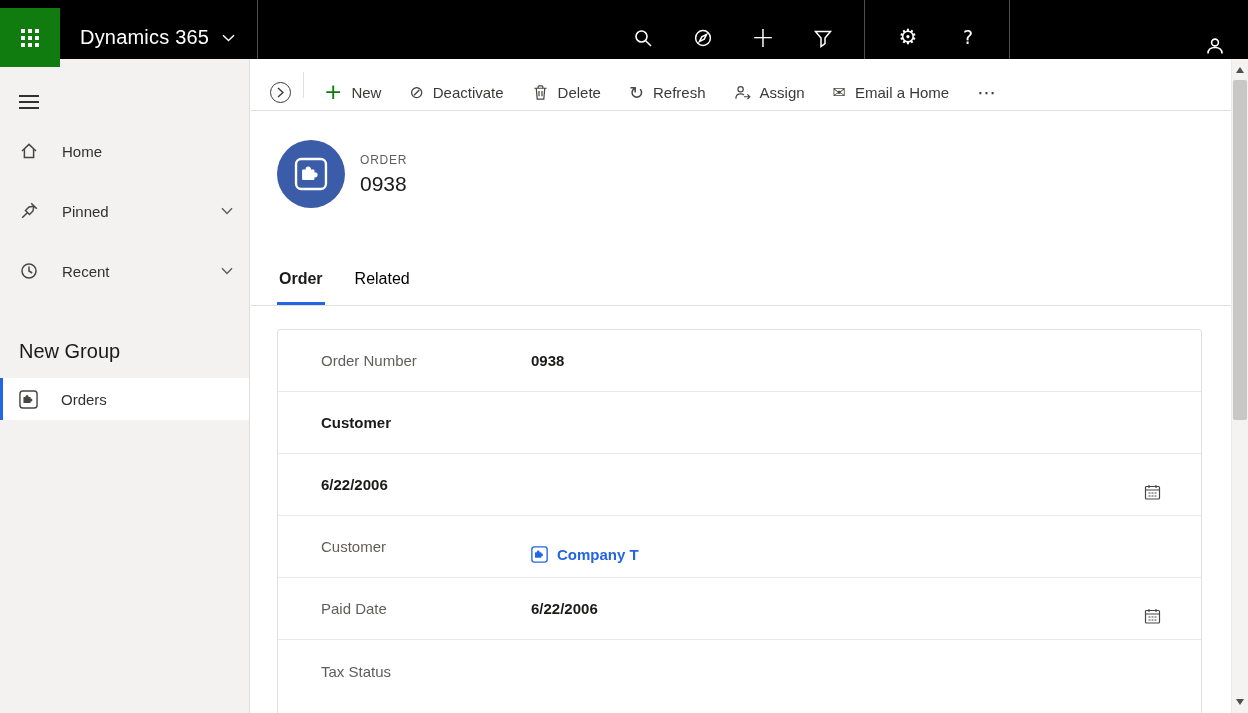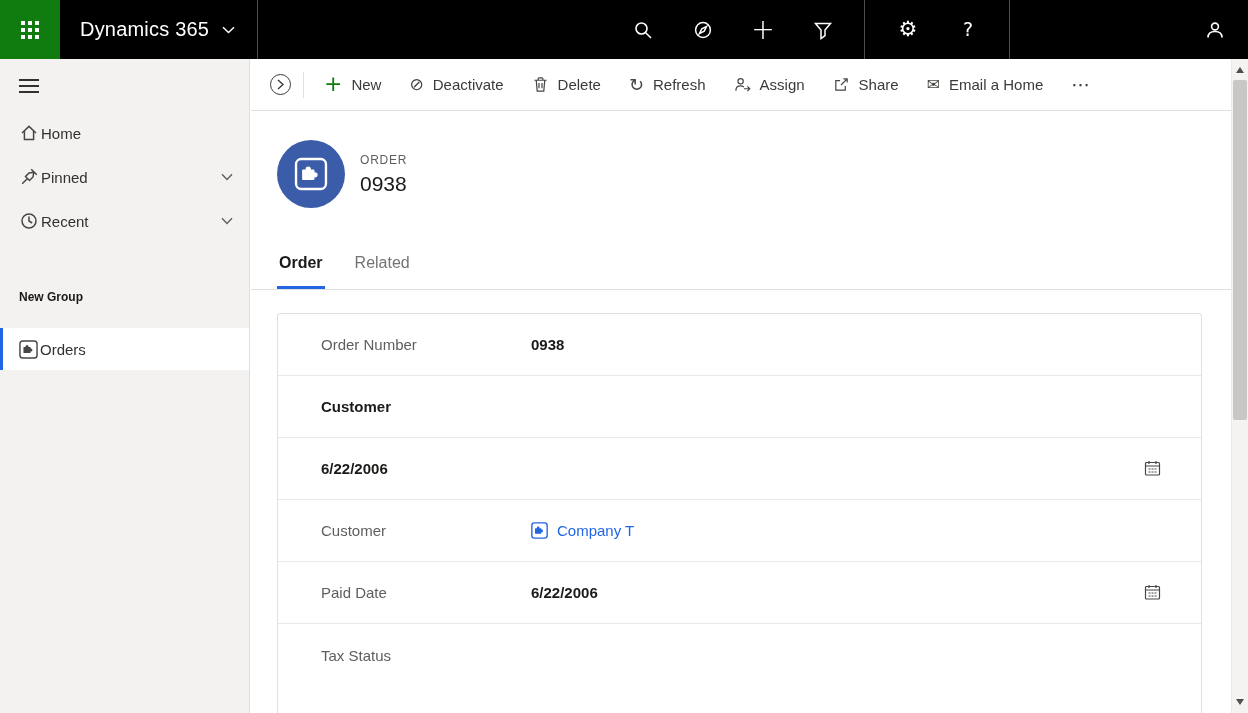--- a/index.html
+++ b/index.html
@@ -1,19 +1,19 @@
 <!DOCTYPE html>
 <html style="--accent: #2266E3; --waffle-green: #107C10; --avatar-blue: #3B5CA8; --plus-green: #0F7B0F;"><head>
 <meta charset="utf-8">
 <title>Dynamics 365</title>
 <style>
   * { margin:0; padding:0; box-sizing:border-box; }
   html,body { width:1248px; height:713px; overflow:hidden; }
   body { font-family:"Liberation Sans","DejaVu Sans",sans-serif; background:#fff; position:relative; color:#323130; }
-  button { font-family:inherit; background:none; border:none; cursor:pointer; color:inherit; }
+  button { font-family:inherit; background:none; border:none; cursor:pointer; color:inherit;margin-top:16px; }
   svg { display:block; }
   .glyph { font-family:"DejaVu Sans",sans-serif; line-height:1; }
 
   
   .topbar { position:absolute; top:0; left:0; width:100%; height:59px; background:#000; display:flex; align-items:center; color:#fff; z-index:10; }
   .waffle-btn { width:60px; height:59px; background:var(--waffle-green,#107C10); display:flex; align-items:center; justify-content:center; flex:none; }
   .app-switcher { display:flex; align-items:center; gap:13px; padding:0 22px 0 20px; height:59px; color:#fff; font-size:20px; letter-spacing:.2px; }
   .tb-divider { width:1px; height:59px; background:#4d4d4d; flex:none; }
   .tb-center { position:absolute; left:618px; top:0; height:59px; display:flex; align-items:center; }
   .tb-iconbtn { width:50px; height:59px; display:flex; align-items:center; justify-content:center; color:#fff; margin-left:10px; }
@@ -23,25 +23,25 @@
   .plus-top { font-size:28px; font-weight:300; }
   .gear { font-size:21px; }
   .help { font-size:19px; }
   .tb-user { position:absolute; right:8px; top:0; width:50px; height:59px; display:flex; align-items:center; justify-content:center; color:#fff; }
 
   
   .sidebar { position:absolute; top:59px; left:0; width:250px; bottom:0; background:#f3f2f1; border-right:1px solid #e1dfdd; }
   .hamburger { padding:20px 0 0 19px; display:block; }
   .hb span { display:block; width:20px; height:2px; background:#323130; margin-bottom:4px; }
   .nav-list { margin-top:14px; }
-  .nav-item { width:100%; height:44px; display:flex; align-items:center; padding:0 16px 0 19px; gap:2px; font-size:15px; color:#323130; text-align:left; }
+  .nav-item { width:100%; height:44px; display:flex; align-items:center; padding:0 16px 0 19px; gap:23px; font-size:15px; color:#323130; text-align:left; }
   .nav-item .nav-icon { color:#484644; flex:none; }
   .nav-label { flex:1; }
   .nav-chev { color:#605e5c; flex:none; }
-  .group-label { margin-top:47px; padding-left:19px; font-size:12px; font-weight:700; color:#1b1a19; height:20px; }
+  .group-label { margin-top:47px; padding-left:19px; font-size:20px; font-weight:400; color:#1b1a19; height:20px; }
   .nav-item.selected { margin-top:18px; height:42px; background:#fff; border-left:3px solid var(--accent,#2266E3); padding-left:16px; }
 
   
   .main { position:absolute; top:59px; left:251px; right:17px; bottom:0; background:#fff; overflow:hidden; }
   .commandbar { height:52px; border-bottom:1px solid #e1dfdd; display:flex; align-items:center; padding-left:12px; }
   .cb-expand { width:34px; height:52px; display:flex; align-items:center; justify-content:center; }
   .expander-circle { width:21px; height:21px; border:1px solid #3b3a39; border-radius:50%; display:flex; align-items:center; justify-content:center; color:#3b3a39; }
   .cb-divider { width:1px; height:26px; background:#e1dfdd; margin:0 6px; }
   .cb-btn { display:flex; align-items:center; gap:9px; padding:0 14px; height:52px; font-size:15px; color:#3b3a39; white-space:nowrap; }
   .cb-btn svg, .cb-btn .glyph { color:#484644; }
@@ -50,30 +50,30 @@
   .glyph.refresh { font-size:18px; }
   .glyph.email { font-size:16px; }
   .cb-btn.more .glyph { font-size:19px; color:#3b3a39; }
 
   .record-header { display:flex; align-items:center; padding:29px 0 0 26px; gap:15px; }
   .avatar { width:68px; height:68px; border-radius:50%; background:var(--avatar-blue,#3B5CA8); display:flex; align-items:center; justify-content:center; flex:none; }
   .entity-label { font-size:12px; color:#605e5c; letter-spacing:.8px; }
   .record-title { font-size:21px; color:#1b1a19; margin-top:5px; }
 
   .tabs { display:flex; gap:28px; padding-left:26px; margin-top:46px; border-bottom:1px solid #e1dfdd; }
-  .tab { font-size:16px; color:#737373; padding:0 2px 14px; border-bottom:3px solid transparent; }
+  .tab { font-size:16px; color:#000000; padding:0 2px 14px; border-bottom:3px solid transparent; }
   .tab.active { font-weight:700; color:#1b1a19; border-bottom-color:var(--accent,#2266E3); }
 
   .body { padding:23px 29px 0 26px; }
   .form-card { border:1px solid #e1dfdd; border-radius:3px; height:470px; overflow:hidden; }
   .field-row { height:62px; display:flex; align-items:center; padding:0 40px 0 43px; border-bottom:1px solid #ebe9e7; }
   .field-row:last-child { border-bottom:none; }
   .field-label { width:210px; flex:none; font-size:15px; color:#605e5c; }
   .field-value { font-size:15px; font-weight:600; color:#1b1a19; }
-  .lookup-link { display:flex; align-items:center; gap:9px; color:var(--accent,#2266E3); font-size:15px; font-weight:400; }
+  .lookup-link { display:flex; align-items:center; gap:9px; color:var(--accent,#2266E3); font-size:15px; font-weight:700; }
   .lookup-link svg { flex:none; }
   .calendar-btn { margin-left:auto; color:#484644; display:flex; }
 
   
   .scrollbar { position:absolute; top:59px; right:0; width:17px; bottom:0; background:#f4f3f2; border-left:1px solid #eceae8; }
   .scroll-arrow { position:absolute; left:0; width:16px; height:16px; display:flex; align-items:center; justify-content:center; }
   .scroll-arrow.up { top:3px; } .scroll-arrow.down { bottom:3px; }
   .tri-up { width:0; height:0; border-left:4px solid transparent; border-right:4px solid transparent; border-bottom:6px solid #4f4f4f; }
   .tri-down { width:0; height:0; border-left:4px solid transparent; border-right:4px solid transparent; border-top:6px solid #4f4f4f; }
   .scroll-thumb { position:absolute; top:21px; left:1px; width:14px; height:340px; background:#c9c7c5; border-radius:2px; }
@@ -220,26 +220,20 @@
     </button>
     <button class="cb-btn">
       <svg width="17" height="17" viewBox="0 0 18 18" fill="none" stroke="currentColor" stroke-width="1.3">
           <circle cx="7" cy="5.5" r="2.8"></circle>
           <path d="M2 15.5 c0-3.2 2.2-5 5-5 1.4 0 2.6 .4 3.5 1.2"></path>
           <path d="M10.5 13.5 h6 M14.2 11 l2.5 2.5 L14.2 16"></path>
         </svg>
       <span>Assign</span>
     </button>
     <button class="cb-btn">
-      <svg width="17" height="17" viewBox="0 0 18 18" fill="none" stroke="currentColor" stroke-width="1.3">
-          <path d="M11 3 h4 v4 M15 3 L8.5 9.5 M13 10.5 V15 H3 V5 h4.5"></path>
-        </svg>
-      <span>Share</span>
-    </button>
-    <button class="cb-btn">
       <span class="glyph email">✉</span>
       <span>Email a Home</span>
     </button>
     <button class="cb-btn more">
       <span class="glyph">⋯</span>
     </button>
   </div>
 
   <div class="record-header">
     <div class="avatar">

